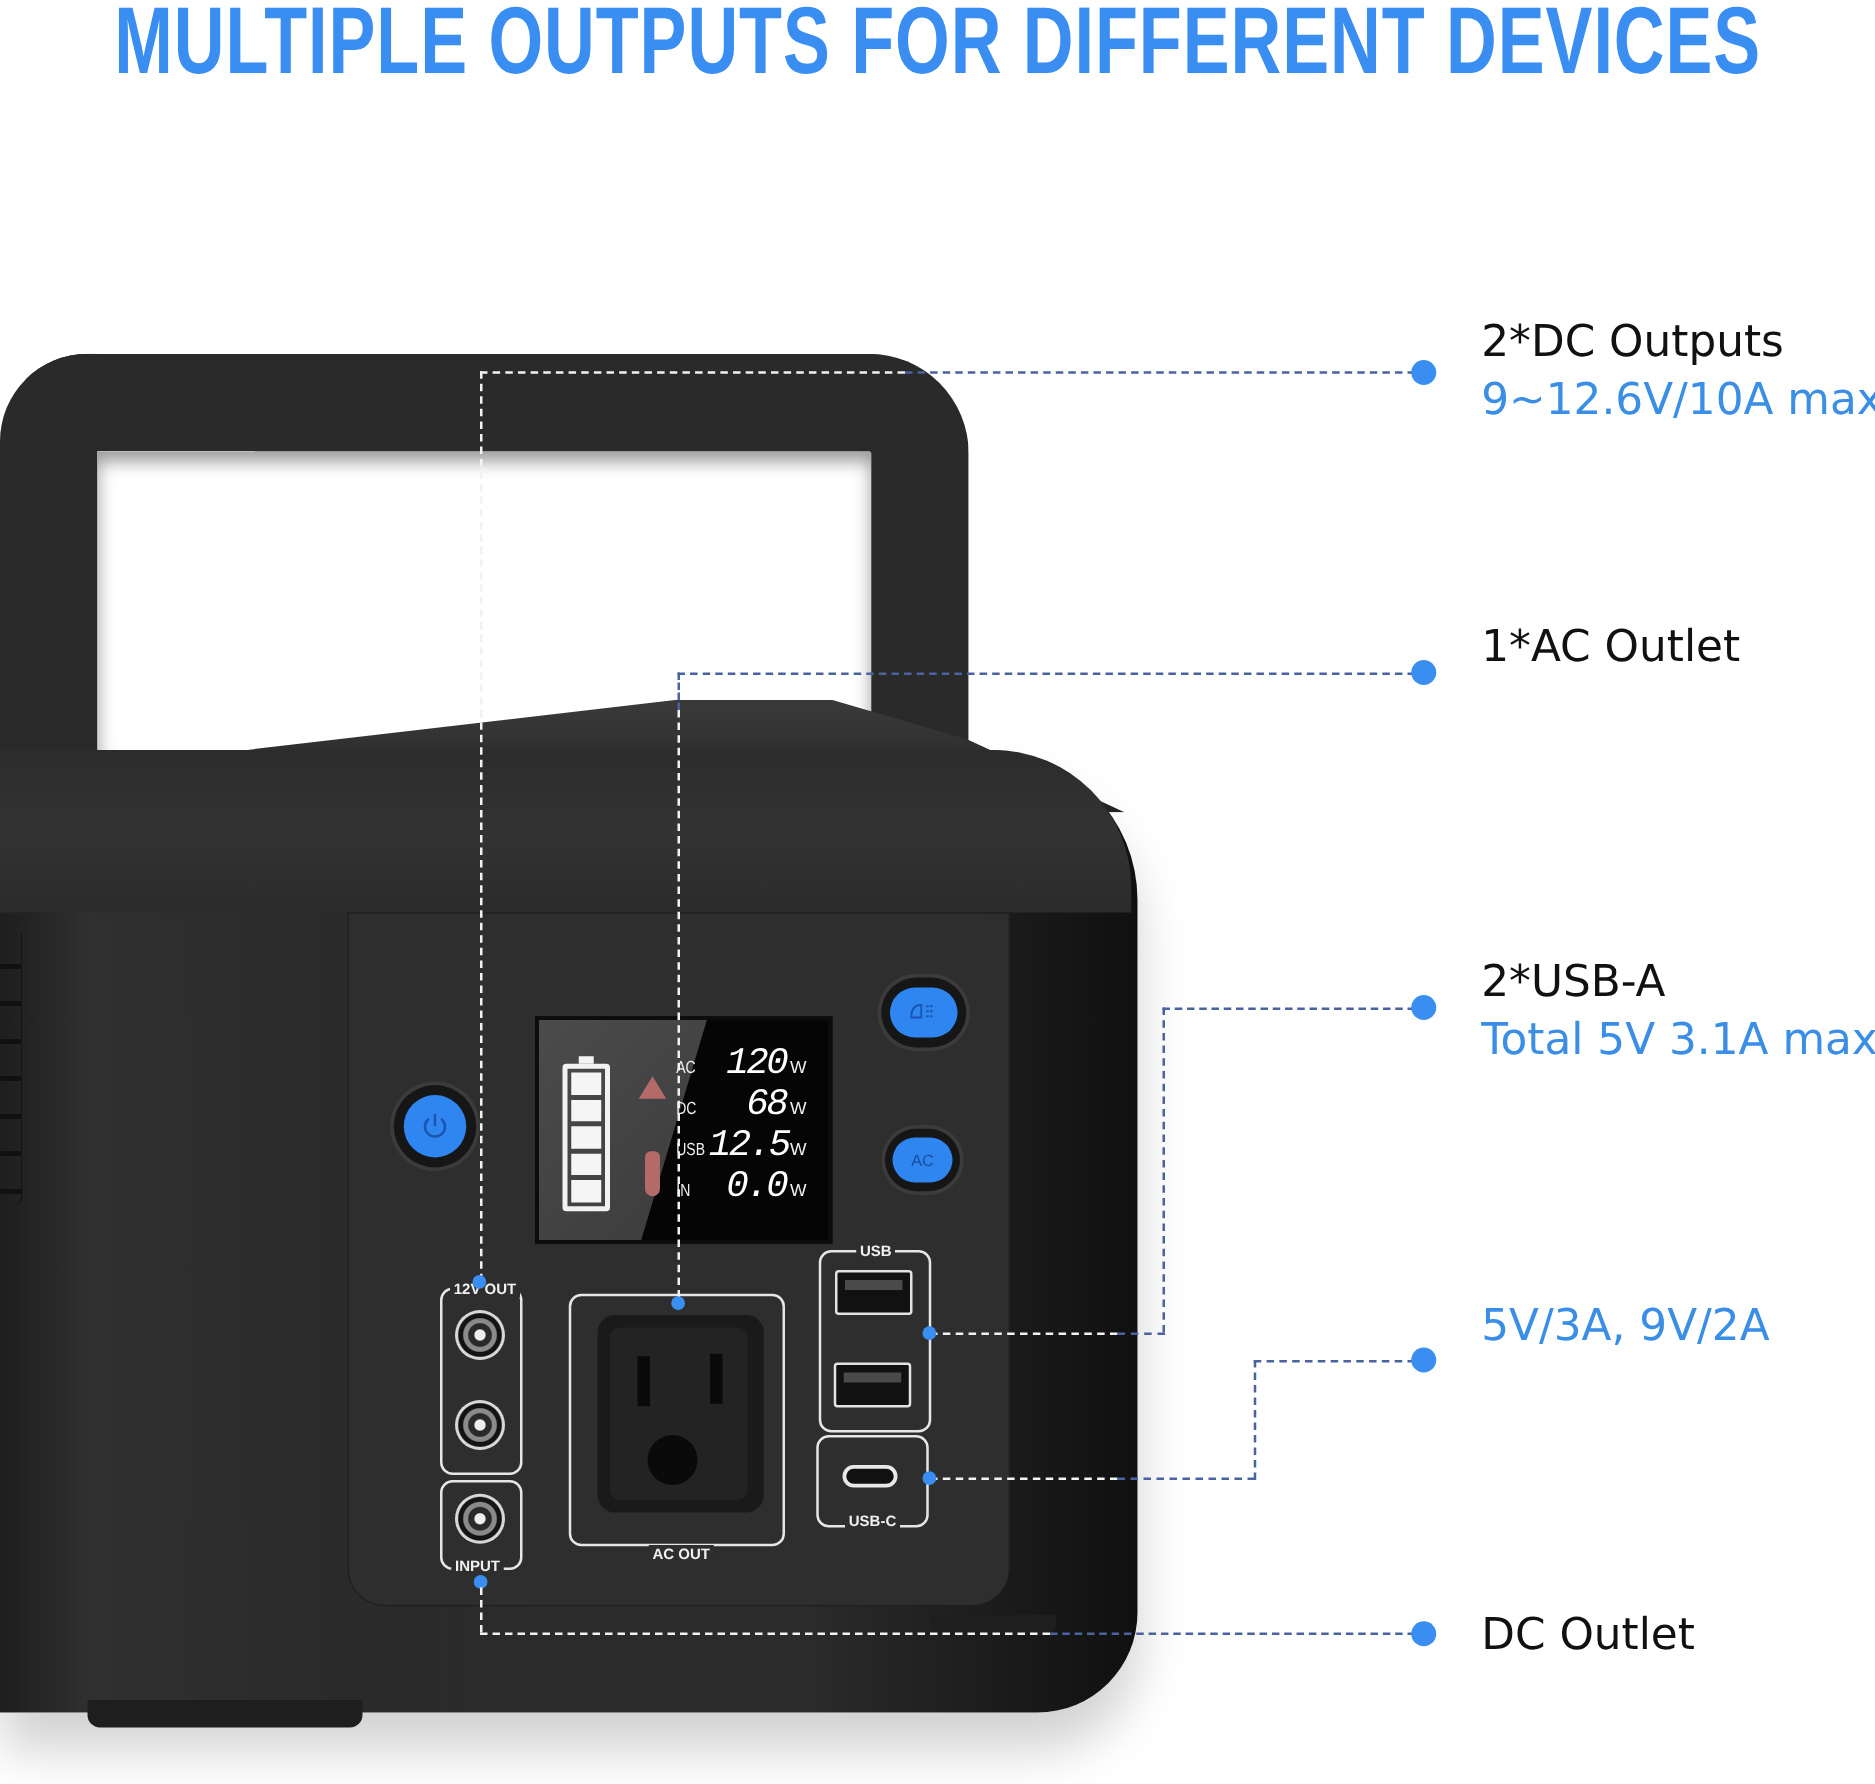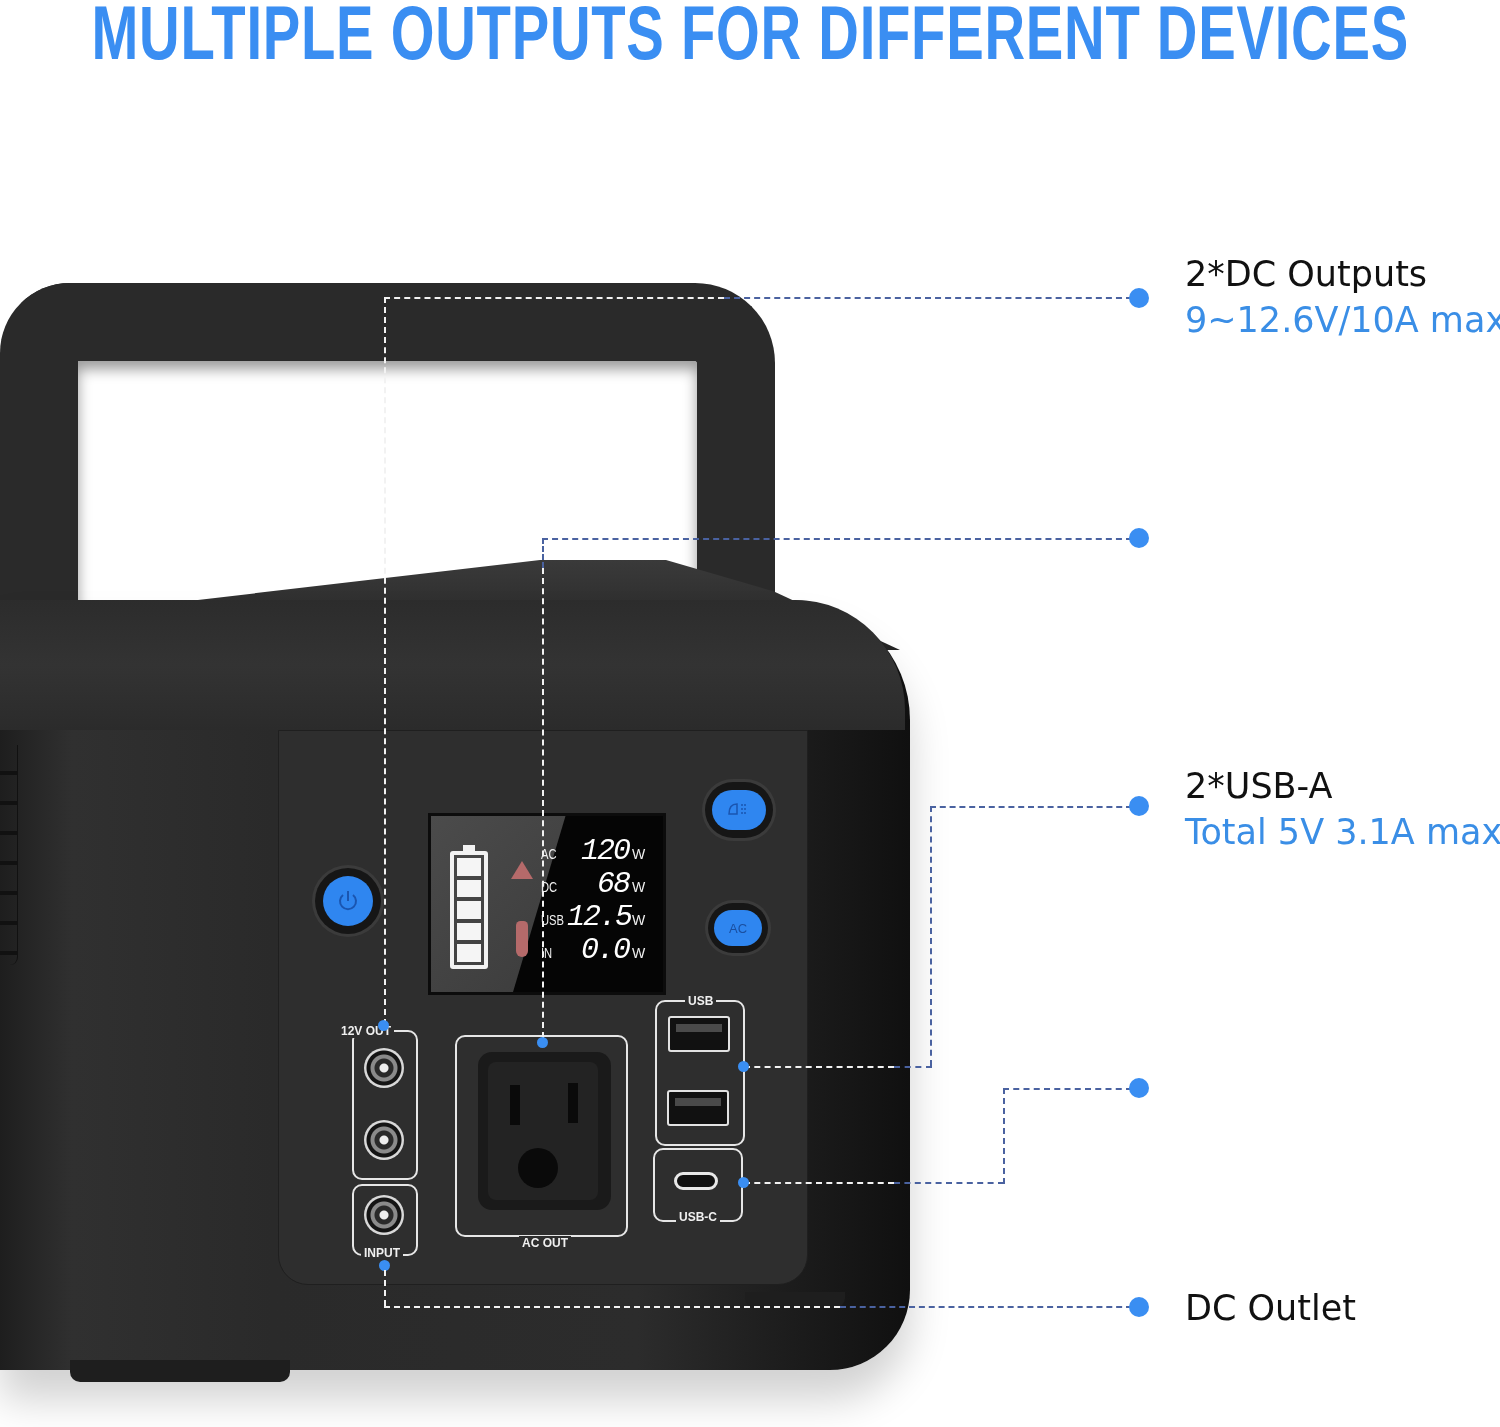--- a/index.html
+++ b/index.html
@@ -246,21 +246,21 @@
       </div>
       <div class="lcd-row">
         <span class="lcd-lbl">IN</span>
         <span class="lcd-val">0.0</span>
         <span class="lcd-unit">W</span>
       </div>
     </div>
   </div>
 
   <div class="port-box" style="left:352px; top:1030px; width:66px; height:150px;"></div>
-  <span class="port-label" style="left:338px; top:1024px;">12V OUT</span>
+  <span class="port-label" style="left:360px; top:1024px;">12V OUT</span>
   <div class="barrel" style="left:364px; top:1048px;"></div>
   <div class="barrel" style="left:364px; top:1120px;"></div>
 
   <div class="port-box" style="left:352px; top:1184px; width:66px; height:72px;"></div>
   <div class="barrel" style="left:364px; top:1195px;"></div>
   <span class="port-label" style="left:361px; top:1246px;">INPUT</span>
 
   <div class="port-box" style="left:455px; top:1035px; width:173px; height:202px;"></div>
   <div class="outlet-recess"></div>
   <div class="outlet-face"></div>
@@ -307,28 +307,30 @@
 <div class="hline" style="left:840px; top:1306px; width:292px;"></div>
 
 <div class="dot" style="left:1129px; top:288px;"></div>
 <div class="callout" style="top:251px;">
   <div class="title">2*DC Outputs</div>
   <div class="sub">9~12.6V/10A max</div>
 </div>
 
 <div class="dot" style="left:1129px; top:528px;"></div>
 <div class="callout" style="top:495px;">
+  <div class="title">1*AC Outlet</div>
 </div>
 
 <div class="dot" style="left:1129px; top:796px;"></div>
 <div class="callout" style="top:763px;">
   <div class="title">2*USB-A</div>
   <div class="sub">Total 5V 3.1A max</div>
 </div>
 
 <div class="dot" style="left:1129px; top:1078px;"></div>
 <div class="callout" style="top:1038px;">
+  <div class="sub">5V/3A, 9V/2A</div>
 </div>
 
 <div class="dot" style="left:1129px; top:1297px;"></div>
 <div class="callout" style="top:1285px;">
   <div class="title">DC Outlet</div>
 </div>
 
 </body></html>

